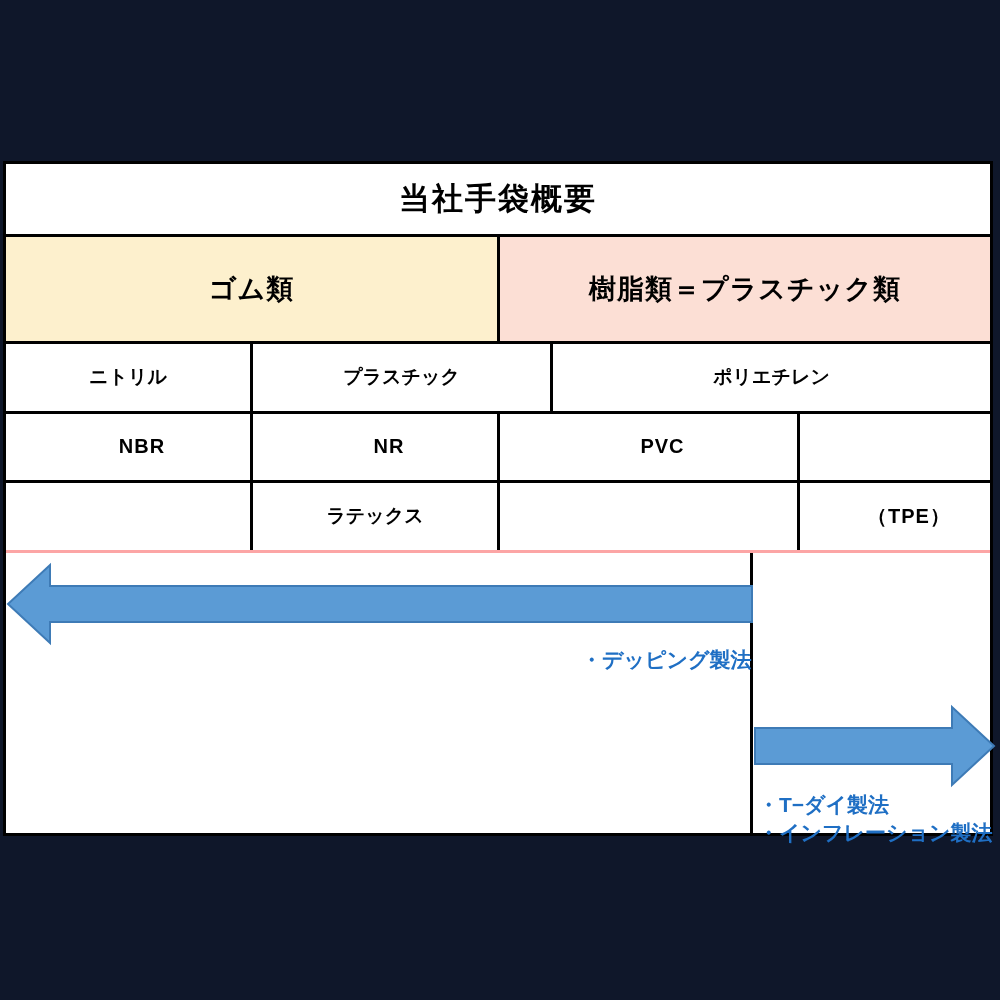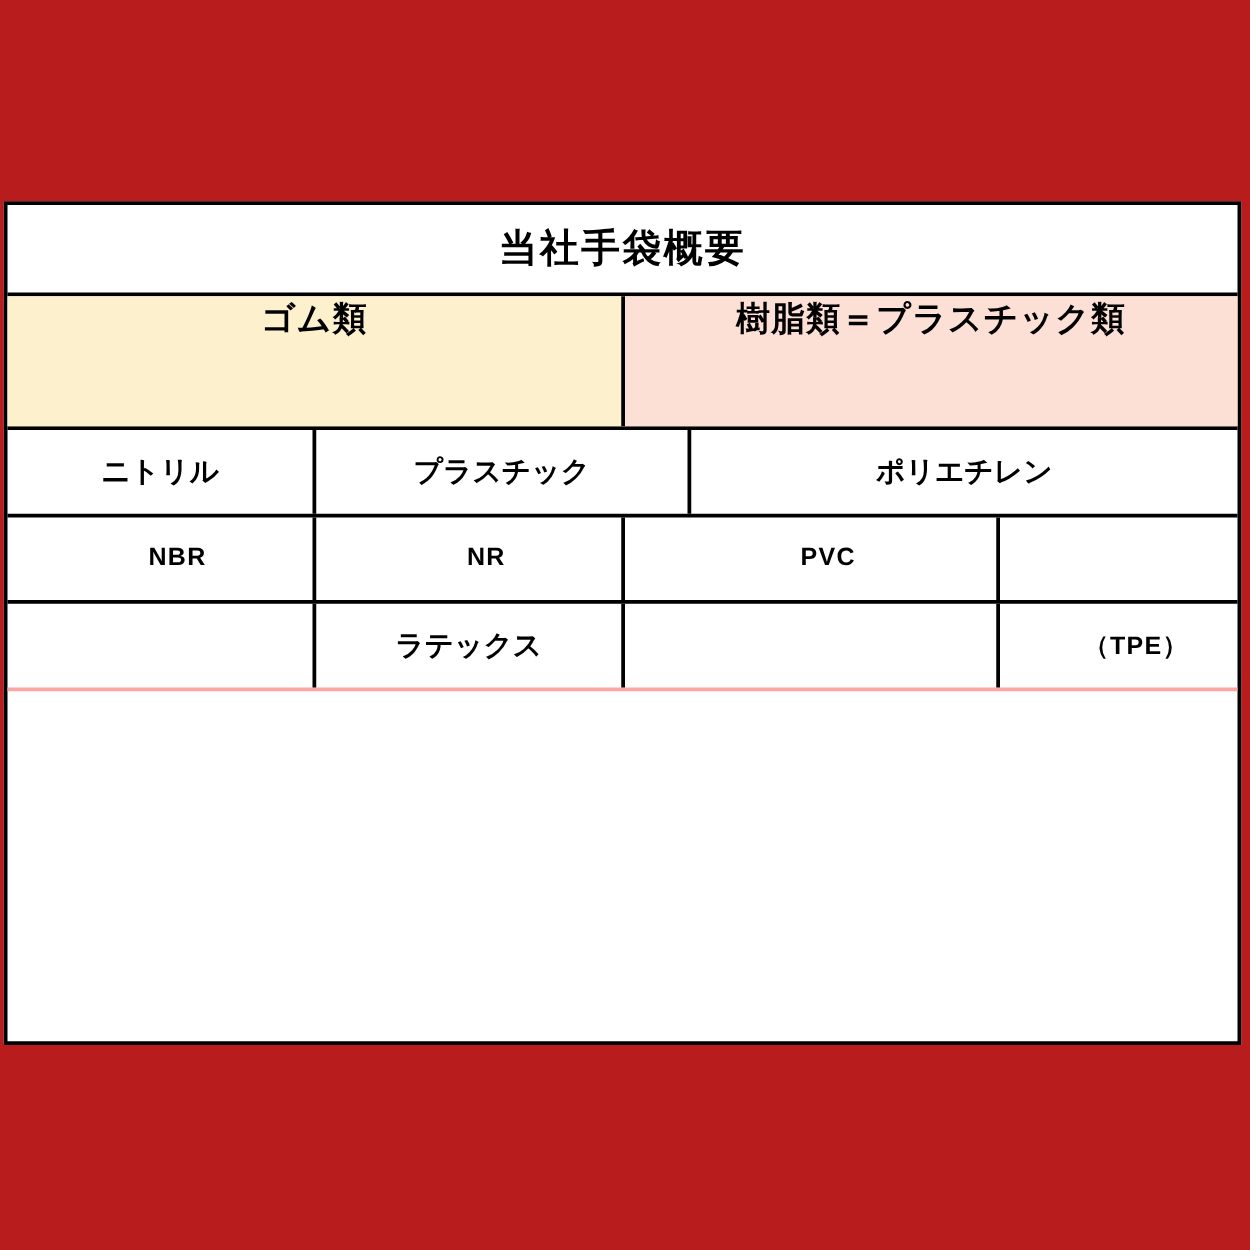--- a/index.html
+++ b/index.html
@@ -13,21 +13,21 @@
     font-family: "Liberation Sans", "DejaVu Sans", sans-serif;
     color: #000000;
     overflow: hidden;
   }
 
   
   #canvas {
     position: relative;
     width: 1000px;
     height: 1000px;
-    background: #b91c1c;
+    background: #0f172a;
   }
 
   
   #figure {
     position: absolute;
     left: 3px;
     top: 161px;
     width: 990px;
     height: 675px;
     border: 3px solid #000000;
@@ -60,20 +60,21 @@
     left: 0;
     top: 73px;
     width: 100%;
     height: 107px;
     border-bottom: 3px solid #000000;
     box-sizing: border-box;
     display: flex;
   }
   .group-cell {
     display: flex;
+    align-items: center;
     justify-content: center;
     box-sizing: border-box;
     height: 100%;
   }
   .group-cell.rubber {
     width: 494px;
     background: #FDF0CD;
     border-right: 3px solid #000000;
   }
   .group-cell.resin {
@@ -104,21 +105,21 @@
   .data-row:last-child {
     border-bottom: 3px solid #fca5a5;
   }
   .cell {
     display: flex;
     align-items: center;
     justify-content: center;
     box-sizing: border-box;
     height: 100%;
     border-right: 3px solid #000000;
-    font-size: 23px;
+    font-size: 19px;
     font-weight: bold;
   }
   .cell.c0 { width: 247px; }
   .cell.c1 { width: 247px; }
   .cell.c2 { width: 300px; }
   .cell.c3 { flex: 1; border-right: none; }
 
   .cell.latin {
     font-weight: bold;
     font-size: 20px;
@@ -222,16 +223,35 @@
 
       <div class="data-row">
         <div class="cell c0"></div>
         <div class="cell c1">ラテックス</div>
         <div class="cell c2"></div>
         <div class="cell c3 latin">（TPE）</div>
       </div>
 
     </div>
 
+    <div class="arrow-area">
+
+      <div class="arrow-divider"></div>
+
+      <svg class="arrow-svg" id="left-arrow-wrap" viewBox="0 0 748 86" preserveAspectRatio="none">
+        <polygon points="2,43 44,4 44,25 746,25 746,61 44,61 44,82" fill="#5B9BD5" stroke="#3E7BB6" stroke-width="2" stroke-linejoin="miter"></polygon>
+      </svg>
+
+      <svg class="arrow-svg" id="right-arrow-wrap" viewBox="0 0 243 86" preserveAspectRatio="none">
+        <polygon points="241,43 199,4 199,25 2,25 2,61 199,61 199,82" fill="#5B9BD5" stroke="#3E7BB6" stroke-width="2" stroke-linejoin="miter"></polygon>
+      </svg>
+
+      <div class="blue-label" id="label-dipping">・デッピング製法</div>
+
+      <div class="blue-label" id="label-tdie">・T−ダイ製法</div>
+
+      <div class="blue-label" id="label-inflation">・インフレーション製法</div>
+
+    </div>
 
   </div>
 
 </div>
 
 </body></html>

